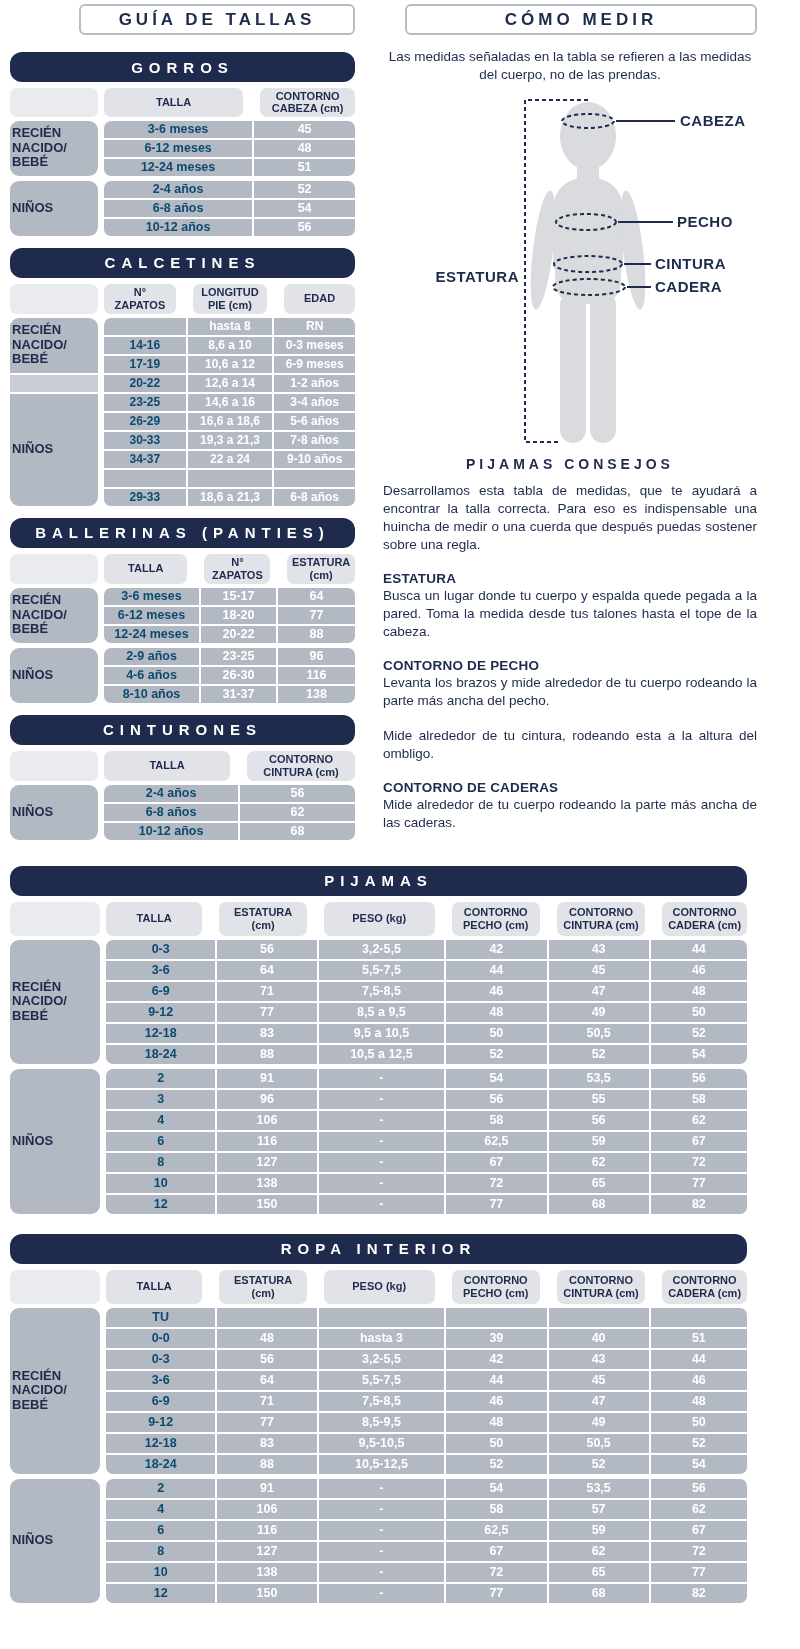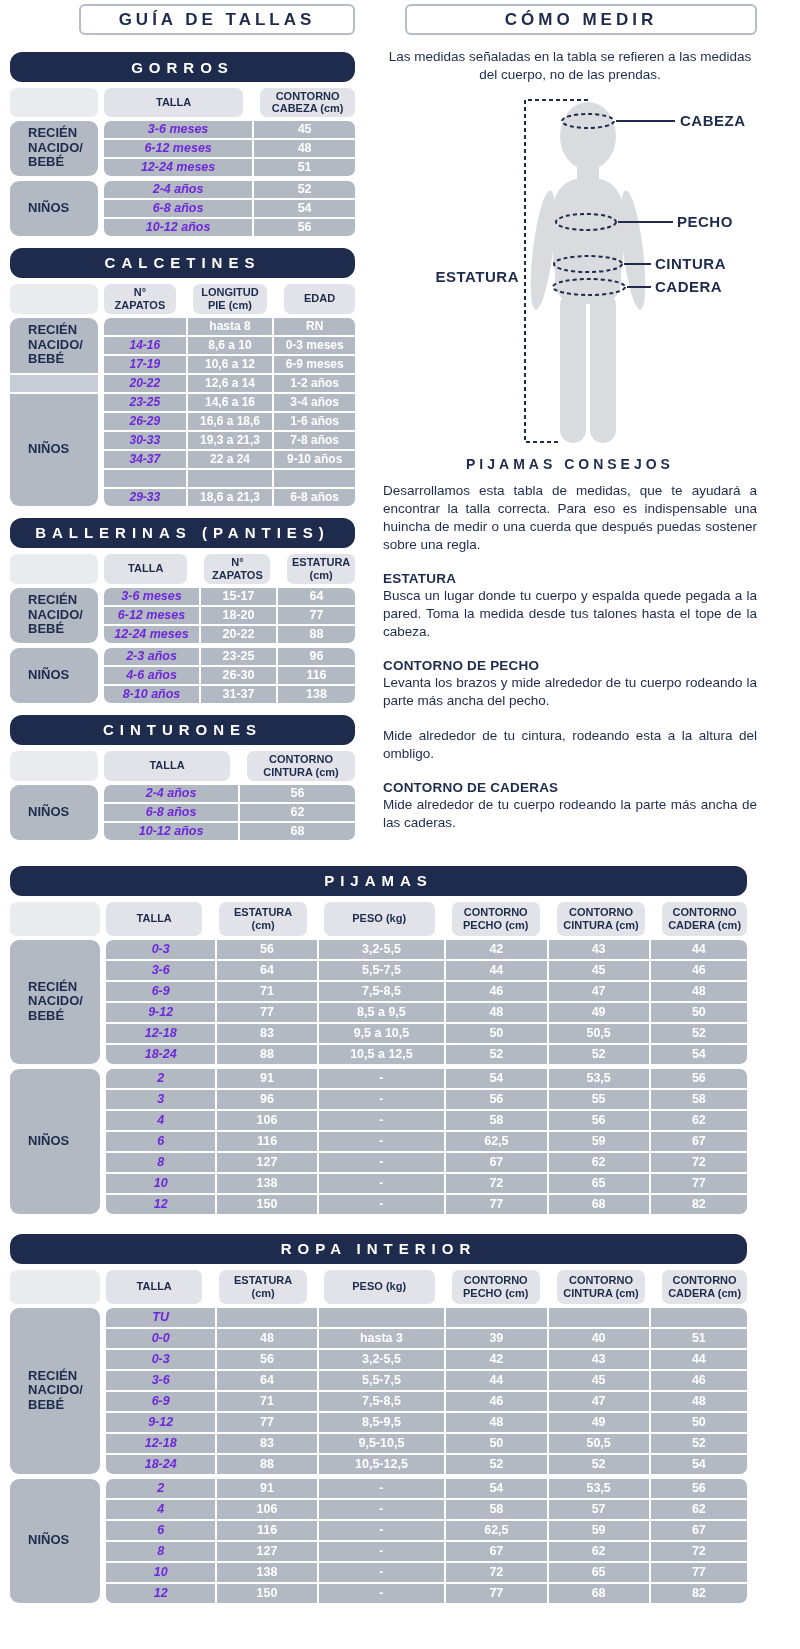--- a/index.html
+++ b/index.html
@@ -26,27 +26,27 @@
   .tbl { --lw:88px; --rh:17px; --hh:28px; }
   .t-hrow { display:grid; grid-template-columns: var(--lw) 1fr; column-gap:6px; margin-bottom:4px; }
   .t-corner { background:#EAEBEE; border-radius:7px; min-height:var(--hh); }
   .t-hcells { display:grid; grid-template-columns: var(--cols); column-gap:17px; }
   .t-hcell { background:#E1E3E8; border-radius:7px; color:#1E2B4D; font-weight:bold;
     font-size:11px; line-height:1.12; display:flex; align-items:center; justify-content:center;
     text-align:center; padding:2px 3px; min-height:var(--hh); }
   .t-body { display:grid; grid-template-columns: var(--lw) 1fr; column-gap:6px; margin-bottom:5px; }
   .t-labels { display:grid; grid-auto-rows:var(--rh); row-gap:2px; border-radius:9px; overflow:hidden; align-content:start; }
   .t-label { background:#B3B9C3; color:#1E2B4D; font-weight:bold; font-size:13px; line-height:1.12;
-    display:flex; align-items:center; padding-left:18px; }
+    display:flex; align-items:center; padding-left:2px; }
   .t-label.light { background:#C9CDD5; }
   .t-rows { display:grid; grid-auto-rows:var(--rh); row-gap:2px; border-radius:7px; overflow:hidden; align-content:start; }
   .t-row { display:grid; grid-template-columns: var(--cols); column-gap:2px; }
   .t-cell { background:#B3B9C3; display:flex; align-items:center; justify-content:center;
     font-weight:bold; font-size:12.5px; text-align:center; line-height:1; }
-  .t-cell.key { color:#6d28d9;font-style:italic; }
+  .t-cell.key { color:#0c4a6e; }
   .t-cell.val { color:#FFFFFF; }
 
   .tb-gorros      { --lw:88px; --cols:147fr 100fr; --hh:26px; }
   .tb-calcetines  { --lw:88px; --cols:81fr 84fr 80fr; --hh:30px; }
   .tb-calcetines .t-cell { font-size:12px; }
   .tb-ballerinas  { --lw:88px; --cols:95fr 75fr 77fr; --hh:30px; }
   .tb-cinturones  { --lw:88px; --cols:132fr 113fr; --hh:30px; }
   .tb-wide        { --lw:90px; --cols:108fr 98fr 124fr 99fr 99fr 95fr; --rh:19px; --hh:34px; }
   .wide { width:737px; }
   .tblock-pijamas { margin-top:14px; margin-bottom:20px; }
@@ -159,21 +159,21 @@
                   <div class="t-cell val">1-2 años</div>
                 </div>
                 <div class="t-row">
                   <div class="t-cell key">23-25</div>
                   <div class="t-cell val">14,6 a 16</div>
                   <div class="t-cell val">3-4 años</div>
                 </div>
                 <div class="t-row">
                   <div class="t-cell key">26-29</div>
                   <div class="t-cell val">16,6 a 18,6</div>
-                  <div class="t-cell val">1-6 años</div>
+                  <div class="t-cell val">5-6 años</div>
                 </div>
                 <div class="t-row">
                   <div class="t-cell key">30-33</div>
                   <div class="t-cell val">19,3 a 21,3</div>
                   <div class="t-cell val">7-8 años</div>
                 </div>
                 <div class="t-row">
                   <div class="t-cell key">34-37</div>
                   <div class="t-cell val">22 a 24</div>
                   <div class="t-cell val">9-10 años</div>
@@ -225,21 +225,21 @@
                   <div class="t-cell val">88</div>
                 </div>
               </div>
             </div>
             <div class="t-body">
               <div class="t-labels">
                 <div class="t-label" style="grid-row: span 3;">NIÑOS</div>
               </div>
               <div class="t-rows">
                 <div class="t-row">
-                  <div class="t-cell key">2-3 años</div>
+                  <div class="t-cell key">2-9 años</div>
                   <div class="t-cell val">23-25</div>
                   <div class="t-cell val">96</div>
                 </div>
                 <div class="t-row">
                   <div class="t-cell key">4-6 años</div>
                   <div class="t-cell val">26-30</div>
                   <div class="t-cell val">116</div>
                 </div>
                 <div class="t-row">
                   <div class="t-cell key">8-10 años</div>

